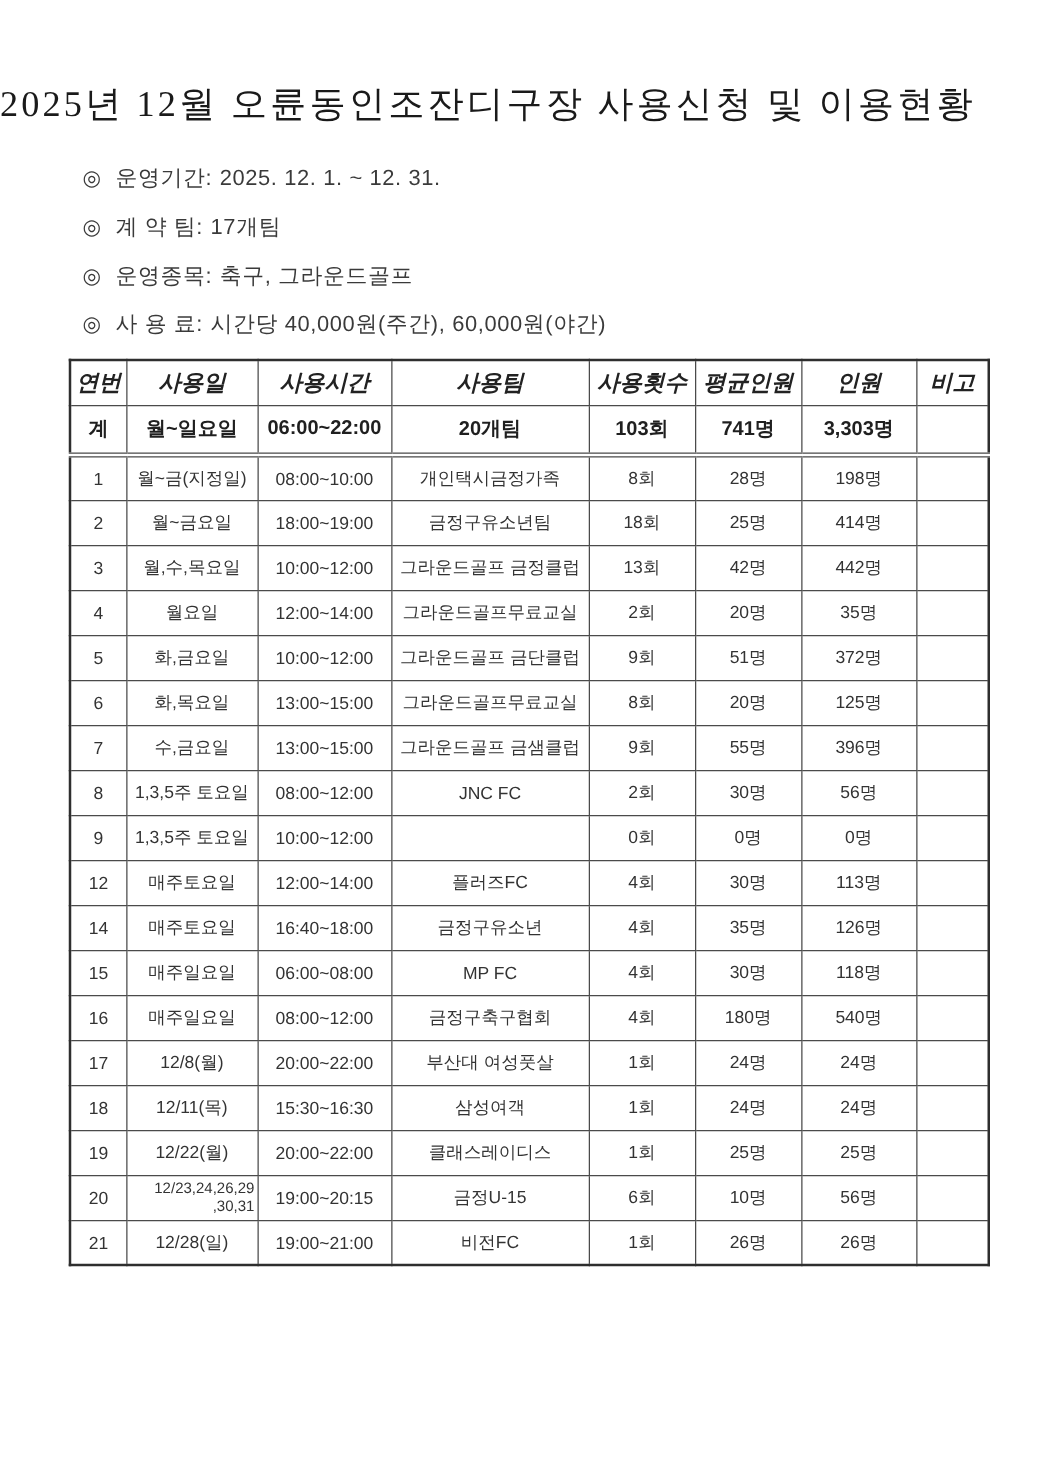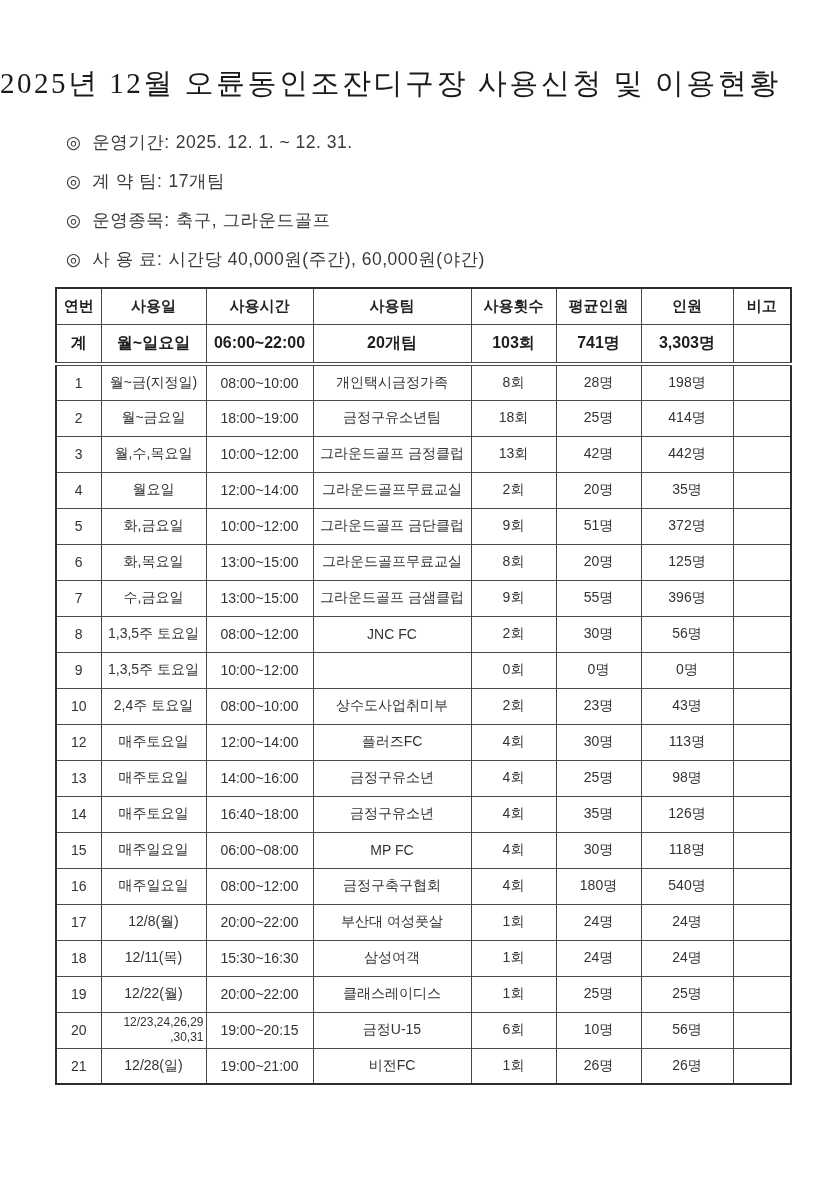--- a/index.html
+++ b/index.html
@@ -64,23 +64,24 @@
     vertical-align: middle;
     padding: 1px 2px;
     font-size: 14px;
     color: #333333;
     overflow: hidden;
   }
   .row-header {
     height: 36px;
   }
   .row-header th {
-    font-size: 15px;
+    font-size: 18px;
     font-weight: 700;
     color: #222222;
+    font-style: italic;
   }
   .row-summary {
     height: 40px;
   }
   .row-summary td {
     font-size: 16px;
     font-weight: 700;
     color: #1f1f1f;
     border-bottom: 4px double #4a4a4a;
   }
@@ -234,47 +235,27 @@
       <td>9</td>
       <td>1,3,5주 토요일</td>
       <td>10:00~12:00</td>
       <td></td>
       <td>0회</td>
       <td>0명</td>
       <td>0명</td>
       <td></td>
     </tr>
         <tr class="data-row">
-      <td>10</td>
-      <td>2,4주 토요일</td>
-      <td>08:00~10:00</td>
-      <td>상수도사업취미부</td>
-      <td>2회</td>
-      <td>23명</td>
-      <td>43명</td>
-      <td></td>
-    </tr>
-        <tr class="data-row">
       <td>12</td>
       <td>매주토요일</td>
       <td>12:00~14:00</td>
       <td>플러즈FC</td>
       <td>4회</td>
       <td>30명</td>
       <td>113명</td>
-      <td></td>
-    </tr>
-        <tr class="data-row">
-      <td>13</td>
-      <td>매주토요일</td>
-      <td>14:00~16:00</td>
-      <td>금정구유소년</td>
-      <td>4회</td>
-      <td>25명</td>
-      <td>98명</td>
       <td></td>
     </tr>
         <tr class="data-row">
       <td>14</td>
       <td>매주토요일</td>
       <td>16:40~18:00</td>
       <td>금정구유소년</td>
       <td>4회</td>
       <td>35명</td>
       <td>126명</td>

